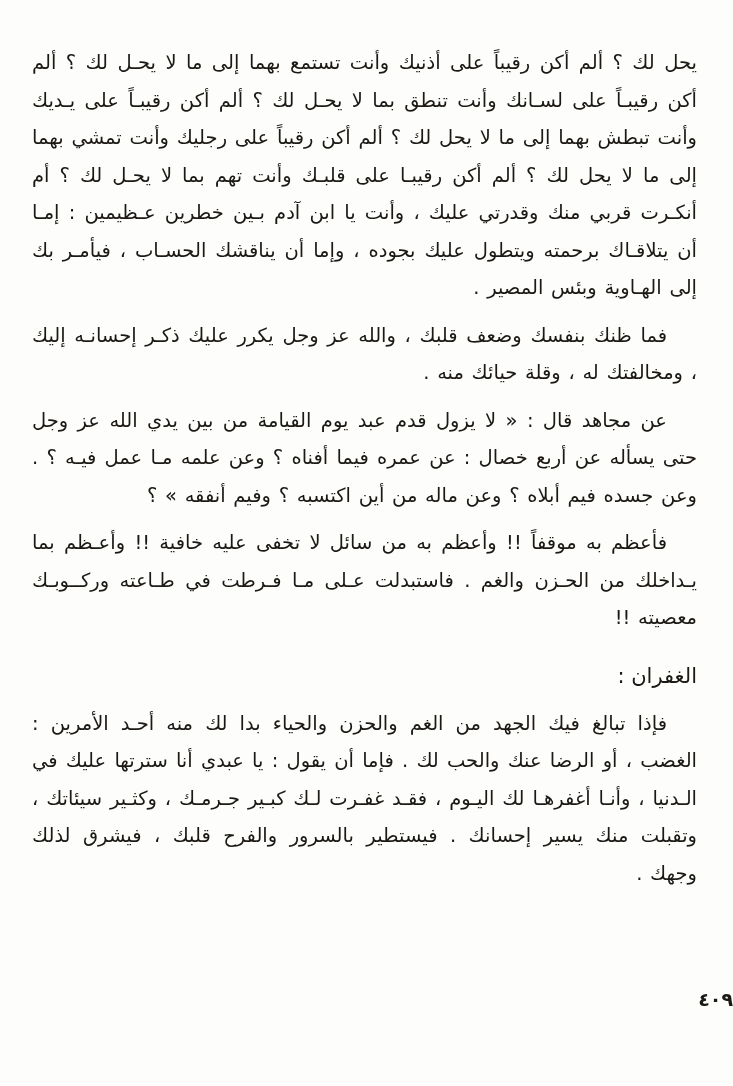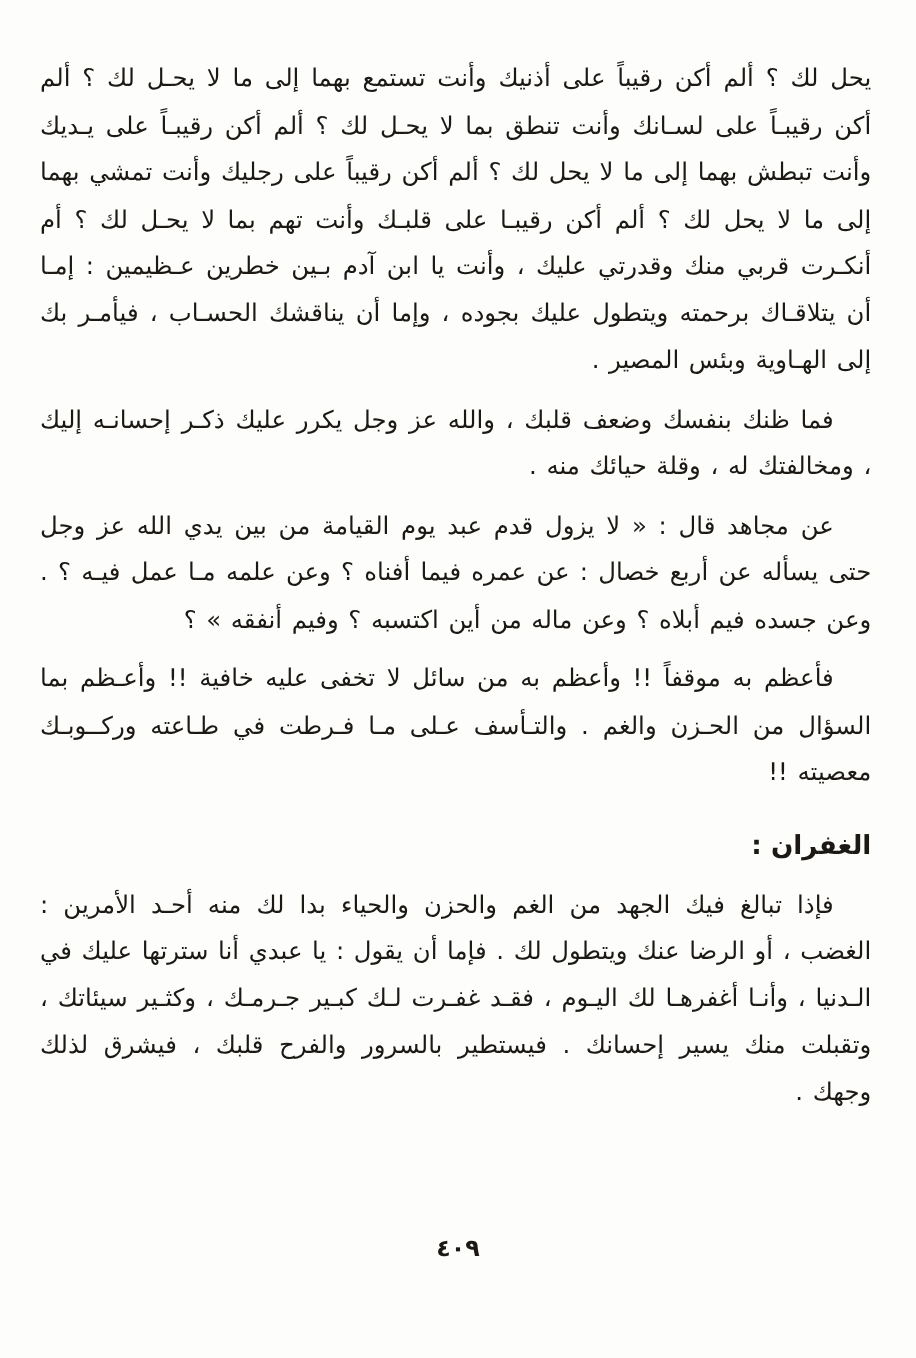--- a/index.html
+++ b/index.html
@@ -30,50 +30,49 @@
     text-justify: inter-word;
     word-spacing: 1.5px;
     text-indent: 30px;
   }
   p.body-par.flush {
     text-indent: 0;
   }
   h2.section-heading {
     margin: 24px 0 14px 0;
     font-size: 21px;
-    font-weight: bold;
+    font-weight: normal;
     line-height: 30px;
     text-align: right;
   }
   .page-number {
     position: absolute;
     bottom: 76px;
     left: 0;
     right: 0;
-    text-align: center;
     font-size: 19px;
     font-weight: bold;
     letter-spacing: 2px;
   }
 </style>
 </head>
 <body>
 
 <div class="book-page">
   <div class="text-block">
 
     <p class="body-par flush">يحل لك ؟ ألم أكن رقيباً على أذنيك وأنت تستمع بهما إلى ما لا يحـل لك ؟ ألم أكن رقيبـاً على لسـانك وأنت تنطق بما لا يحـل لك ؟ ألم أكن رقيبـاً على يـديك وأنت تبطش بهما إلى ما لا يحل لك ؟ ألم أكن رقيباً على رجليك وأنت تمشي بهما إلى ما لا يحل لك ؟ ألم أكن رقيبـا على قلبـك وأنت تهم بما لا يحـل لك ؟ أم أنكـرت قربي منك وقدرتي عليك ، وأنت يا ابن آدم بـين خطرين عـظيمين : إمـا أن يتلاقـاك برحمته ويتطول عليك بجوده ، وإما أن يناقشك الحسـاب ، فيأمـر بك إلى الهـاوية وبئس المصير .</p>
 
     <p class="body-par">فما ظنك بنفسك وضعف قلبك ، والله عز وجل يكرر عليك ذكـر إحسانـه إليك ، ومخالفتك له ، وقلة حيائك منه .</p>
 
     <p class="body-par">عن مجاهد قال : « لا يزول قدم عبد يوم القيامة من بين يدي الله عز وجل حتى يسأله عن أربع خصال : عن عمره فيما أفناه ؟ وعن علمه مـا عمل فيـه ؟ . وعن جسده فيم أبلاه ؟ وعن ماله من أين اكتسبه ؟ وفيم أنفقه » ؟</p>
 
-    <p class="body-par">فأعظم به موقفاً !! وأعظم به من سائل لا تخفى عليه خافية !! وأعـظم بما السؤال من الحـزن والغم . والتـأسف عـلى مـا فـرطت في طـاعته وركــوبـك معصيته !!</p>
+    <p class="body-par">فأعظم به موقفاً !! وأعظم به من سائل لا تخفى عليه خافية !! وأعـظم بما يـداخلك من الحـزن والغم . فاستبدلت عـلى مـا فـرطت في طـاعته وركــوبـك معصيته !!</p>
 
     <h2 class="section-heading">الغفران :</h2>
 
-    <p class="body-par">فإذا تبالغ فيك الجهد من الغم والحزن والحياء بدا لك منه أحـد الأمرين : الغضب ، أو الرضا عنك ويتطول لك . فإما أن يقول : يا عبدي أنا سترتها عليك في الـدنيا ، وأنـا أغفرهـا لك اليـوم ، فقـد غفـرت لـك كبـير جـرمـك ، وكثـير سيئاتك ، وتقبلت منك يسير إحسانك . فيستطير بالسرور والفرح قلبك ، فيشرق لذلك وجهك .</p>
+    <p class="body-par">فإذا تبالغ فيك الجهد من الغم والحزن والحياء بدا لك منه أحـد الأمرين : الغضب ، أو الرضا عنك والحب لك . فإما أن يقول : يا عبدي أنا سترتها عليك في الـدنيا ، وأنـا أغفرهـا لك اليـوم ، فقـد غفـرت لـك كبـير جـرمـك ، وكثـير سيئاتك ، وتقبلت منك يسير إحسانك . فيستطير بالسرور والفرح قلبك ، فيشرق لذلك وجهك .</p>
 
 
   </div>
 
   <div class="page-number">٤٠٩</div>
 </div>
 
 </body></html>

